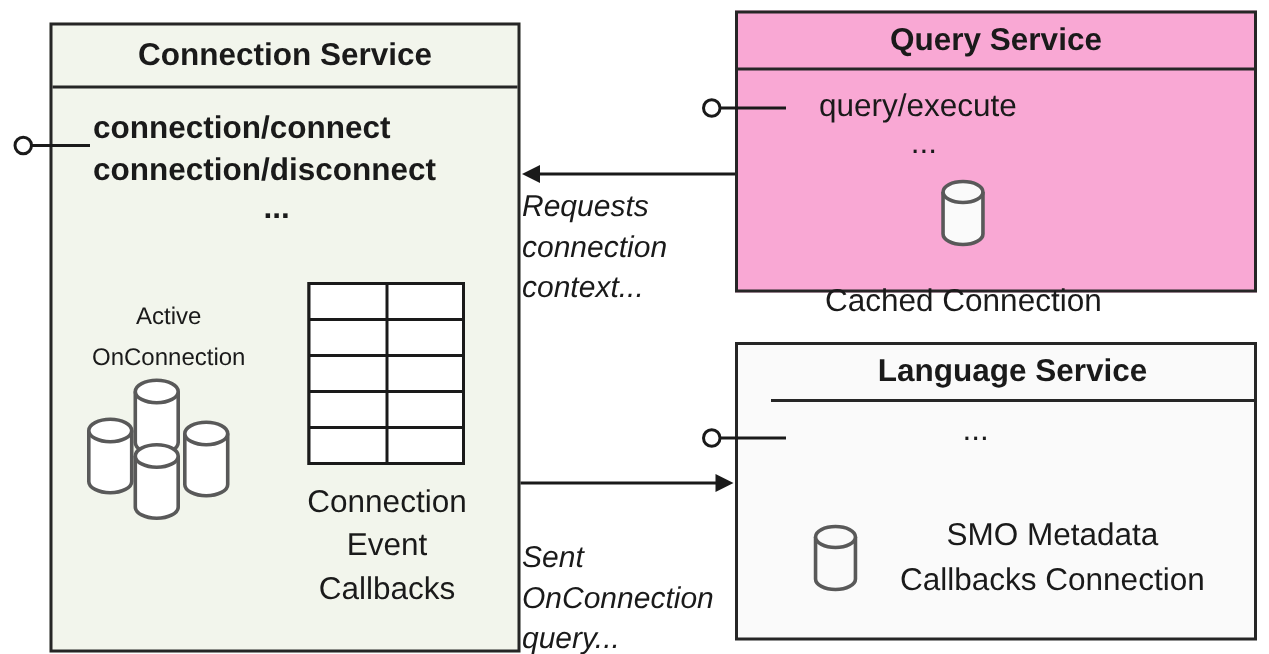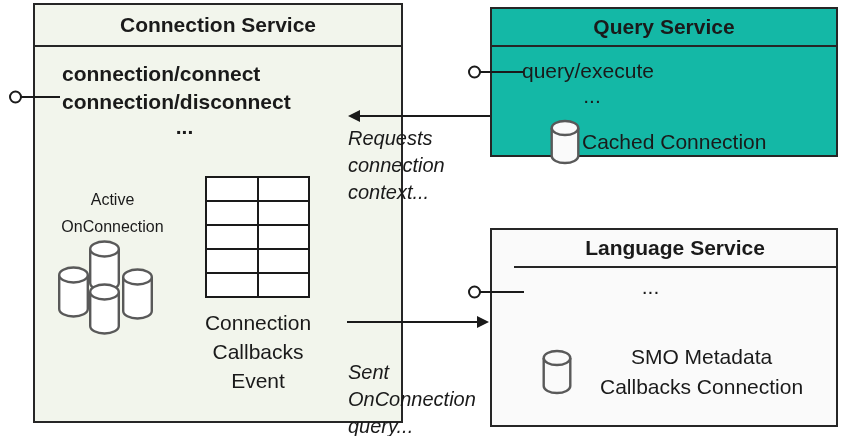--- a/index.html
+++ b/index.html
@@ -10,41 +10,41 @@
     background: #ffffff;
     font-family: "Liberation Sans", sans-serif;
     color: #1a1a1a;
     overflow: hidden;
   }
   .box {
     position: absolute;
     box-sizing: border-box;
     border: 2px solid #262626;
   }
-  .cs { left: 33px; top: 3px; width: 370px; height: 420px; background: #f2f5ec; }
-  .qs { left: 490px; top: 7px; width: 348px; height: 150px; background: #14b8a6; }
+  .cs { left: 33px; top: 15px; width: 314px; height: 420px; background: #f2f5ec; }
+  .qs { left: 490px; top: 7px; width: 348px; height: 188px; background: #f9a8d4; }
   .ls { left: 490px; top: 228px; width: 348px; height: 199px; background: #fafafa; padding-left: 22px; }
   .box-title {
     height: 40px;
     border-bottom: 2px solid #262626;
     display: flex;
     align-items: center;
     justify-content: center;
     font-weight: bold;
     font-size: 21px;
   }
   .qs .box-title, .ls .box-title { height: 36px; }
   .methods {
     position: absolute;
     font-size: 21px;
     line-height: 28px;
     white-space: nowrap;
   }
   .cs-methods { left: 27px; top: 55px; width: 245px; font-weight: bold; }
-  .qs-methods { left: 30px; top: 48px; width: 140px; }
+  .qs-methods { left: 54px; top: 48px; width: 140px; }
   .ls-methods { left: 36px; top: 46px; width: 245px; }
   .ellipsis { text-align: center; line-height: 22px; }
   .active-label {
     position: absolute;
     left: 10px; top: 181px; width: 135px;
     text-align: center;
     font-size: 16px;
     line-height: 27px;
   }
   .cyl-cluster { position: absolute; left: 20px; top: 235px; }
@@ -66,21 +66,21 @@
     left: 160px; top: 303px; width: 126px;
     text-align: center;
     font-size: 21px;
     line-height: 29px;
   }
   .icon-row {
     position: absolute;
     display: flex;
     align-items: center;
   }
-  .qs-row { left: 58px; top: 110px; gap: 2px; }
+  .qs-row { left: 58px; top: 110px; gap: 24px; flex-direction: column; }
   .ls-row { left: 50px; top: 112px; gap: 28px; }
   .icon-row .label { font-size: 21px; white-space: nowrap; }
   .ls-row .label { text-align: center; line-height: 30px; }
   .overlay {
     position: absolute;
     left: 0; top: 0;
     width: 846px; height: 436px;
     pointer-events: none;
   }
   .arrow-label {
@@ -145,22 +145,22 @@
       <div class="cell"></div>
       <div class="cell"></div>
       <div class="cell"></div>
       <div class="cell"></div>
       <div class="cell"></div>
       <div class="cell"></div>
     </div>
 
     <div class="callbacks-label">
       <div>Connection</div>
+      <div>Event</div>
       <div>Callbacks</div>
-      <div>Event</div>
     </div>
   </div>
 
   <div class="box qs">
     <div class="box-title">Query Service</div>
 
     <div class="methods qs-methods">
       <div>query/execute</div>
       <div class="ellipsis">...</div>
     </div>

